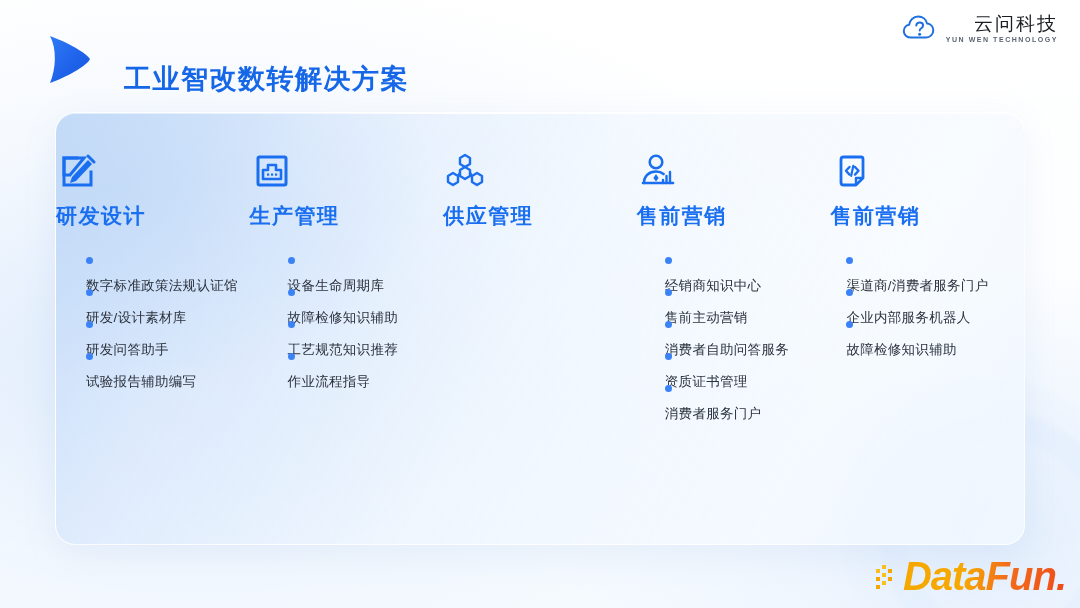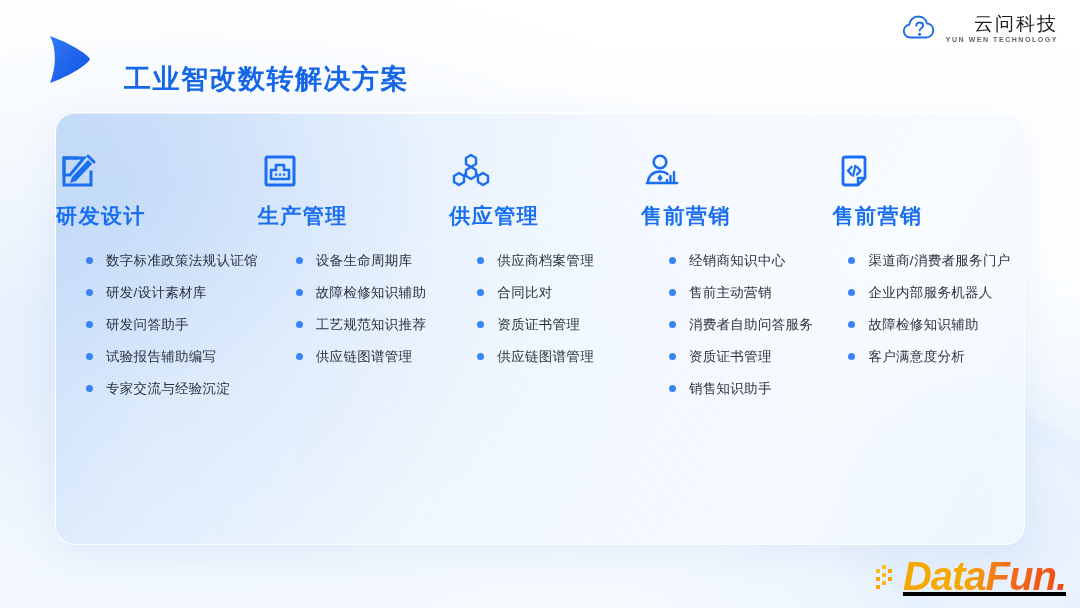--- a/index.html
+++ b/index.html
@@ -118,39 +118,40 @@
 
   .col-list { margin-top:22px; width:100%; padding:0 0 0 0; list-style:none; }
   .col-list li {
     display:flex; align-items:flex-start; gap:13px;
     height:32px;
     font-size:13.5px;
     color:#2b313c;
     letter-spacing:.3px;
     white-space:nowrap;
     font-family:"Liberation Sans","DejaVu Sans",sans-serif;
+    flex-direction:column;
   }
   .bullet {
     width:7px; height:7px; margin-top:5px;
     border-radius:50%;
     background:#3b82f6;
     flex:0 0 auto;
   }
 
   
   .col:nth-child(1) .col-list { padding-left:30px; }
   .col:nth-child(2) .col-list { padding-left:38px; }
   .col:nth-child(3) .col-list { padding-left:28px; }
   .col:nth-child(4) .col-list { padding-left:28px; }
   .col:nth-child(5) .col-list { padding-left:16px; }
 
   
   .datafun {
     position:absolute; right:14px; bottom:12px;
-    display:flex; align-items:center; gap:3px;text-decoration:underline;
+    display:flex; align-items:center; gap:3px;
   }
   .df-pixels { width:26px; height:30px; }
   .df-pixels svg { display:block; }
   .df-word {
     font-size:40px; font-weight:700; font-style:italic;
     letter-spacing:-1px;
     font-family:"Liberation Sans","DejaVu Sans",sans-serif;
     background:linear-gradient(95deg,#f6a800 0%,#f6a800 38%,#f36f1b 62%,#ef4a18 100%);
     -webkit-background-clip:text;
     background-clip:text;
@@ -220,24 +221,20 @@
               <span>研发/设计素材库</span>
             </li>
           <li>
               <span class="bullet"></span>
               <span>研发问答助手</span>
             </li>
           <li>
               <span class="bullet"></span>
               <span>试验报告辅助编写</span>
             </li>
-          <li>
-              <span class="bullet"></span>
-              <span>专家交流与经验沉淀</span>
-            </li>
         </ul>
       </div>
 
       <div class="col">
         <span class="col-icon">
           <svg width="40" height="40" viewBox="0 0 40 40">
             <rect x="6" y="6" width="28" height="28" rx="1.5" fill="none" stroke="#1a6ff0" stroke-width="3"></rect>
             <path d="M11 28 V19 H16 V14 H24 V19 H29 V28 Z" fill="none" stroke="#1a6ff0" stroke-width="2.6" stroke-linejoin="round"></path>
             <rect x="15" y="22.5" width="2.2" height="2.2" fill="#1a6ff0"></rect>
             <rect x="19" y="22.5" width="2.2" height="2.2" fill="#1a6ff0"></rect>
@@ -253,57 +250,39 @@
           <li>
               <span class="bullet"></span>
               <span>故障检修知识辅助</span>
             </li>
           <li>
               <span class="bullet"></span>
               <span>工艺规范知识推荐</span>
             </li>
           <li>
               <span class="bullet"></span>
-              <span>供应链图谱管理</span>
+              <span>作业流程指导</span>
             </li>
         </ul>
       </div>
 
       <div class="col">
         <span class="col-icon">
           <svg width="40" height="40" viewBox="0 0 40 40">
             <g fill="none" stroke="#1a6ff0" stroke-width="2.4" stroke-linejoin="round">
               <path d="M20 4 L25 7 V13 L20 16 L15 13 V7 Z"></path>
               <path d="M20 16 L25 19 V25 L20 28 L15 25 V19 Z"></path>
               <path d="M8 22 L13 25 V31 L8 34 L3 31 V25 Z"></path>
               <path d="M32 22 L37 25 V31 L32 34 L27 31 V25 Z"></path>
               <path d="M15 22 L13 25"></path>
               <path d="M25 22 L27 25"></path>
             </g>
           </svg>
         </span>
         <div class="col-title">供应管理</div>
-        <ul class="col-list">
-          <li>
-              <span class="bullet"></span>
-              <span>供应商档案管理</span>
-            </li>
-          <li>
-              <span class="bullet"></span>
-              <span>合同比对</span>
-            </li>
-          <li>
-              <span class="bullet"></span>
-              <span>资质证书管理</span>
-            </li>
-          <li>
-              <span class="bullet"></span>
-              <span>供应链图谱管理</span>
-            </li>
-        </ul>
       </div>
 
       <div class="col">
         <span class="col-icon">
           <svg width="40" height="40" viewBox="0 0 40 40">
             <circle cx="17" cy="11" r="6.3" fill="none" stroke="#1a6ff0" stroke-width="2.6"></circle>
             <path d="M5 32 C5 24.5 10.5 20.5 17 20.5 C20 20.5 22.6 21.4 24.6 23" fill="none" stroke="#1a6ff0" stroke-width="2.6" stroke-linecap="round"></path>
             <path d="M4 32 H34" stroke="#1a6ff0" stroke-width="2.6" stroke-linecap="round"></path>
             <path d="M17 23 L19.6 27 L17 30.5 L14.4 27 Z" fill="#1a6ff0"></path>
             <path d="M24 29 V32 M27.5 25 V32 M31 21 V32" stroke="#1a6ff0" stroke-width="2.4" stroke-linecap="round"></path>
@@ -322,21 +301,21 @@
           <li>
               <span class="bullet"></span>
               <span>消费者自助问答服务</span>
             </li>
           <li>
               <span class="bullet"></span>
               <span>资质证书管理</span>
             </li>
           <li>
               <span class="bullet"></span>
-              <span>销售知识助手</span>
+              <span>消费者服务门户</span>
             </li>
         </ul>
       </div>
 
       <div class="col">
         <span class="col-icon">
           <svg width="40" height="40" viewBox="0 0 40 40">
             <path d="M9 8.5 a2.5 2.5 0 0 1 2.5-2.5 H29 a2 2 0 0 1 2 2 V27 L24 34 H11.5 A2.5 2.5 0 0 1 9 31.5 Z" fill="none" stroke="#1a6ff0" stroke-width="2.8" stroke-linejoin="round"></path>
             <path d="M31 27 L24 27 L24 34" fill="none" stroke="#1a6ff0" stroke-width="2.4" stroke-linejoin="round"></path>
             <path d="M17.5 16 L14 19.8 L17.5 23.6" fill="none" stroke="#1a6ff0" stroke-width="2.4" stroke-linecap="round" stroke-linejoin="round"></path>
@@ -350,24 +329,20 @@
               <span class="bullet"></span>
               <span>渠道商/消费者服务门户</span>
             </li>
           <li>
               <span class="bullet"></span>
               <span>企业内部服务机器人</span>
             </li>
           <li>
               <span class="bullet"></span>
               <span>故障检修知识辅助</span>
-            </li>
-          <li>
-              <span class="bullet"></span>
-              <span>客户满意度分析</span>
             </li>
         </ul>
       </div>
 
     </div>
   </div>
 
   <div class="datafun">
     <span class="df-pixels">
       <svg viewBox="0 0 26 30">

